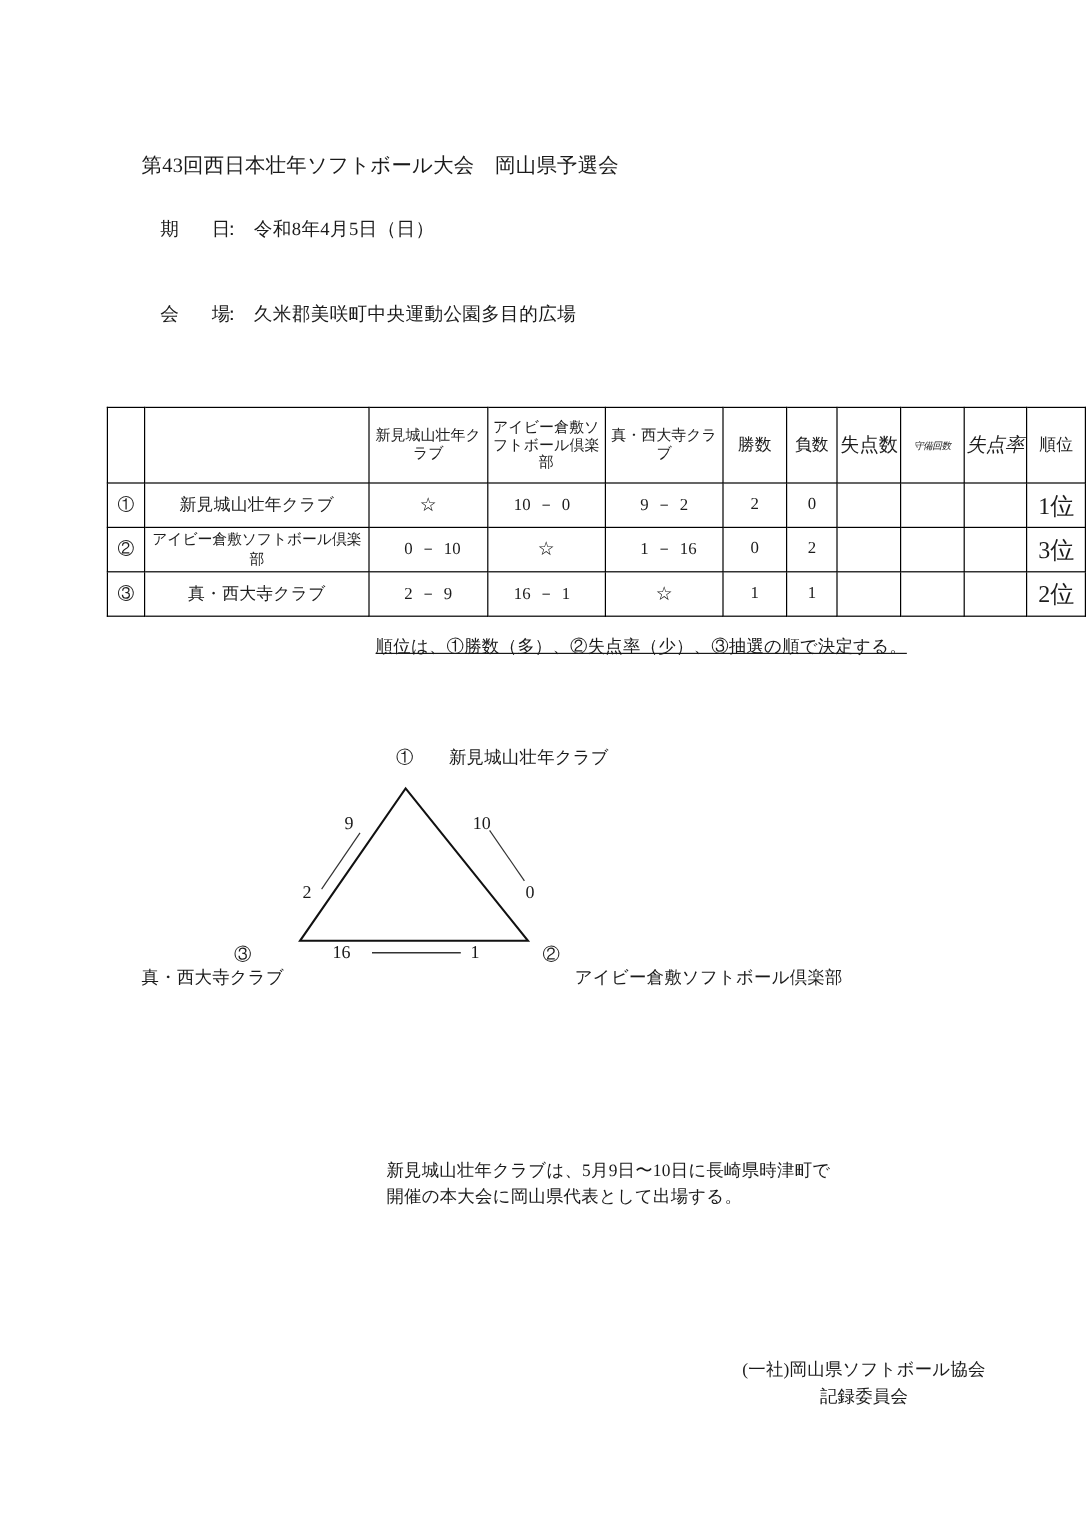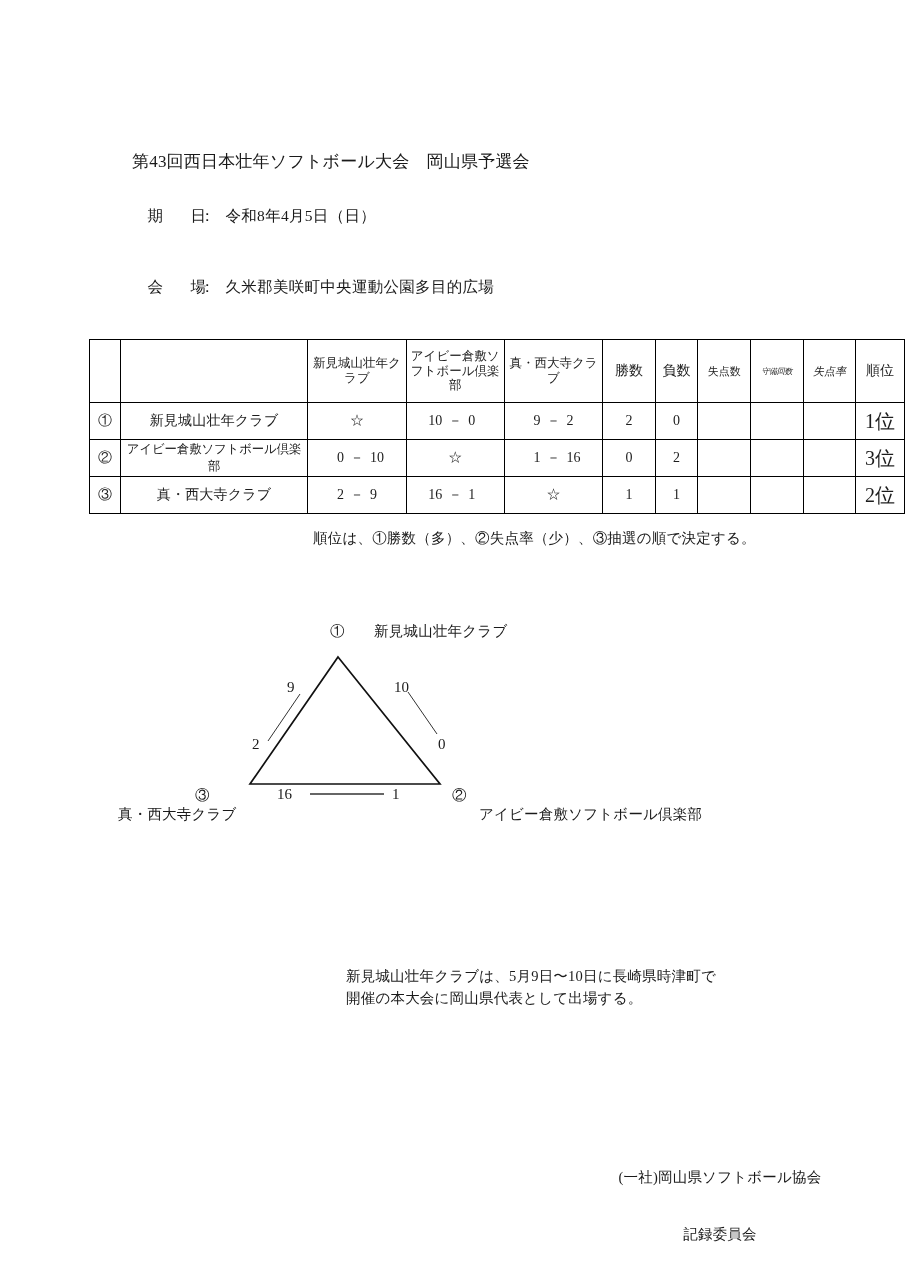--- a/index.html
+++ b/index.html
@@ -12,24 +12,23 @@
     height: 1280px;
     position: relative;
     font-family: "Liberation Serif", "DejaVu Serif", serif;
     color: #1a1a1a;
     overflow: hidden;
   }
 
   
   .header-block {
     position: absolute;
-    left: 132px;
+    left: 118px;
     top: 128px;
     width: 700px;
-    margin-top: 24px;
   }
   .doc-title {
     font-size: 17px;
     letter-spacing: 0.2px;
     white-space: pre;
     margin: 0 0 16px 0;
     line-height: 1.2;
   }
   .meta-row {
     font-size: 15.5px;
@@ -88,21 +87,21 @@
   .vhead-c {
     font-size: 14px;
     text-align: center;
   }
   .vhead-tiny {
     font-size: 8px;
     text-align: center;
     letter-spacing: -0.3px;
   }
   .vhead-mid {
-    font-size: 11px;
+    font-size: 16px;
     text-align: center;
   }
 
   .no-cell { font-size: 14px; }
   .team-cell {
     padding-left: 7px;
     font-size: 14px;
     letter-spacing: 0.2px;
   }
   .team-cell.narrow {
@@ -120,20 +119,21 @@
   .rank-cell { font-size: 20px; }
 
   
   .rank-note {
     position: absolute;
     left: 313px;
     top: 529px;
     font-size: 14.5px;
     letter-spacing: 0.2px;
     white-space: pre;
+    text-decoration: underline;
   }
 
   
   .diagram {
     position: absolute;
     left: 0;
     top: 0;
     width: 905px;
     height: 1280px;
     pointer-events: none;
@@ -164,36 +164,35 @@
   .n-bot-right    { left: 392px; top: 786px; }
 
   
   .bottom-note {
     position: absolute;
     left: 322px;
     top: 966px;
     font-size: 14.5px;
     line-height: 1.5;
     letter-spacing: 0.2px;
-    margin-left: 24px;
   }
   .bottom-note div { white-space: pre; }
 
   
   .footer {
     position: absolute;
     left: 560px;
     top: 1132px;
     width: 320px;
     text-align: center;
     font-size: 14.5px;
     line-height: 1.5;
     letter-spacing: 0.2px;
   }
-  .footer div { white-space: pre; margin-top: 35px; }
+  .footer div { white-space: pre; }
 </style>
 </head>
 <body>
 
 <div class="header-block">
   <div class="doc-title">第43回西日本壮年ソフトボール大会　岡山県予選会</div>
 
   <div class="meta-row">
     <span class="meta-label">期　日</span><span class="meta-colon">：</span><span class="meta-value">令和8年4月5日（日）</span>
   </div>

